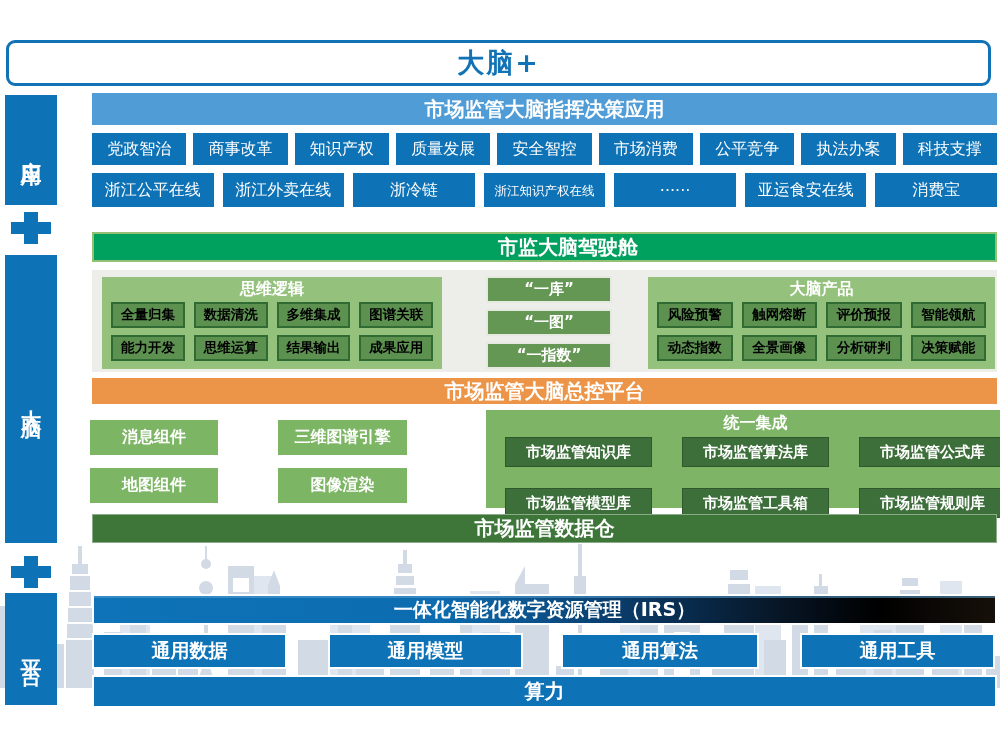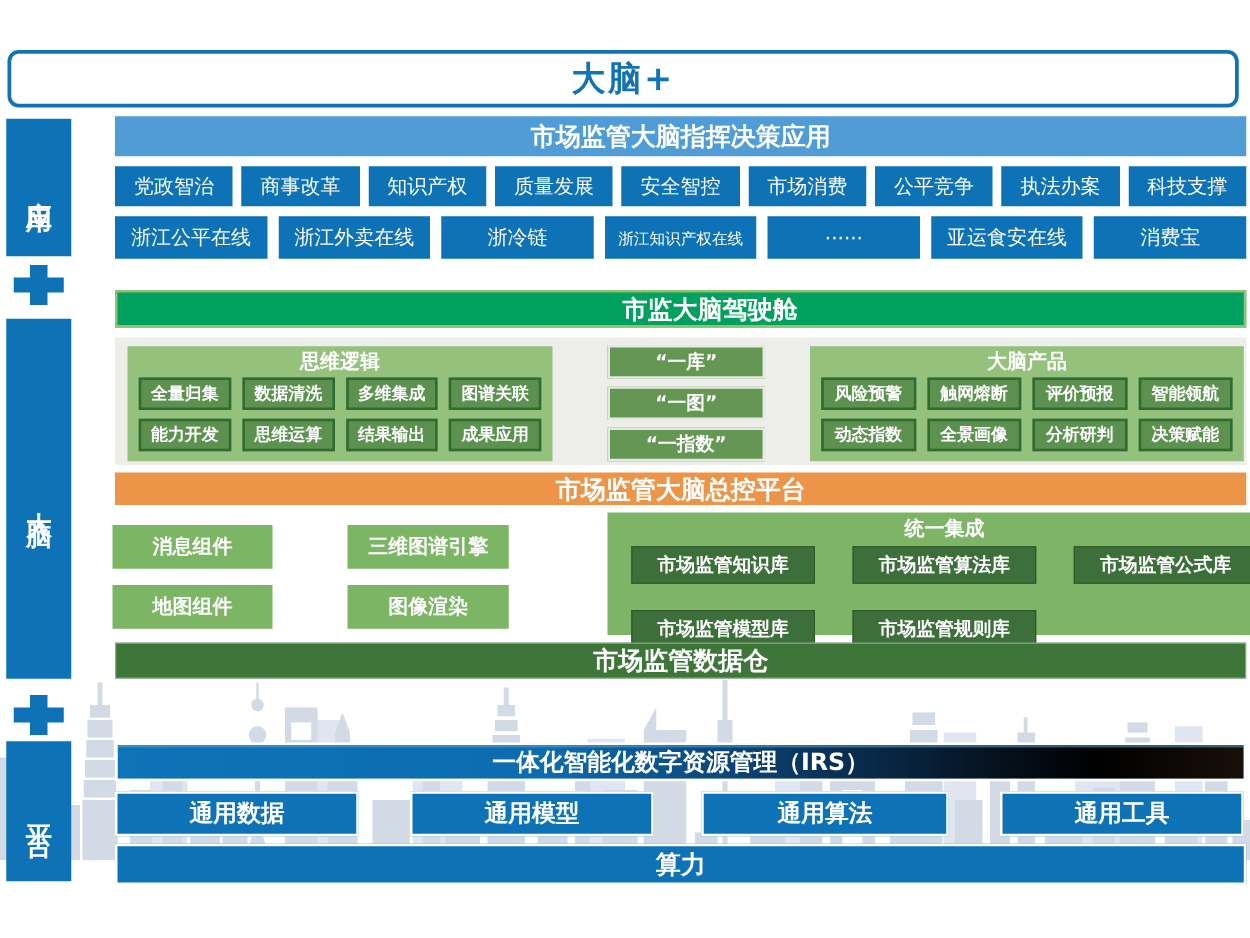--- a/index.html
+++ b/index.html
@@ -33,21 +33,21 @@
   .row2 .btn:nth-child(4) { font-size:12.5px; line-height:1.2; }
 
   
   .cockpit-header { left:92px; top:232px; width:905px; height:30px; background:#00a05e;
     border:2px solid #93c073; font-size:20px;padding-left:47px; }
   .light-band { left:92px; top:270px; width:905px; height:102px; background:#edeeea; }
   .green-panel { background:#94c17c; }
   .panel-title { height:25px; display:flex; align-items:center; justify-content:center;
     color:#fff; font-weight:bold; font-size:16px; }
   .grid4 { display:grid; grid-template-columns:repeat(4,1fr); gap:7px 9px; padding:0 9px; }
-  .cell { height:26px; background:#5c9150; border:2px solid #2f6b33; color:#ffffff;
+  .cell { height:26px; background:#5c9150; border:2px solid #2f6b33; color:#000000;
     font-weight:bold; font-size:13.5px; display:flex; align-items:center; justify-content:center; }
   .mid-stack { left:486px; top:276px; width:126px; height:93px; display:flex;
     flex-direction:column; justify-content:space-between; }
   .mid-box { height:27px; background:#659754; border:2px solid #e6e9e0; color:#fff;
     font-weight:bold; font-size:15px; display:flex; align-items:center; justify-content:center; }
 
   
   .control-header { left:92px; top:378px; width:905px; height:26px; background:#ec9447; font-size:20px; }
   .comp-box { width:128px; height:35px; background:#7cb563; font-size:16px; }
   .integration { left:458px; top:410px; width:539px; height:98px; background:#7db466;margin-left:28px; }
@@ -233,20 +233,21 @@
   <div class="abs ctr wt comp-box" style="left:278px;top:420px;width:129px;">三维图谱引擎</div>
   <div class="abs ctr wt comp-box" style="left:278px;top:468px;width:129px;">图像渲染</div>
 
   <div class="abs integration">
     <div class="panel-title" style="height:27px;">统一集成</div>
     <div class="grid3">
       <div class="int-cell">市场监管知识库</div>
       <div class="int-cell">市场监管算法库</div>
       <div class="int-cell">市场监管公式库</div>
       <div class="int-cell">市场监管模型库</div>
+      <div class="int-cell">市场监管工具箱</div>
       <div class="int-cell">市场监管规则库</div>
     </div>
   </div>
 
   <div class="abs ctr wt irs-bar">一体化智能化数字资源管理（IRS）</div>
 
   <div class="abs ctr wt warehouse">市场监管数据仓</div>
   <div class="abs ctr wt common-box" style="left:92px;width:195px;">通用数据</div>
   <div class="abs ctr wt common-box" style="left:328px;width:195px;">通用模型</div>
   <div class="abs ctr wt common-box" style="left:800px;width:195px;">通用工具</div>

